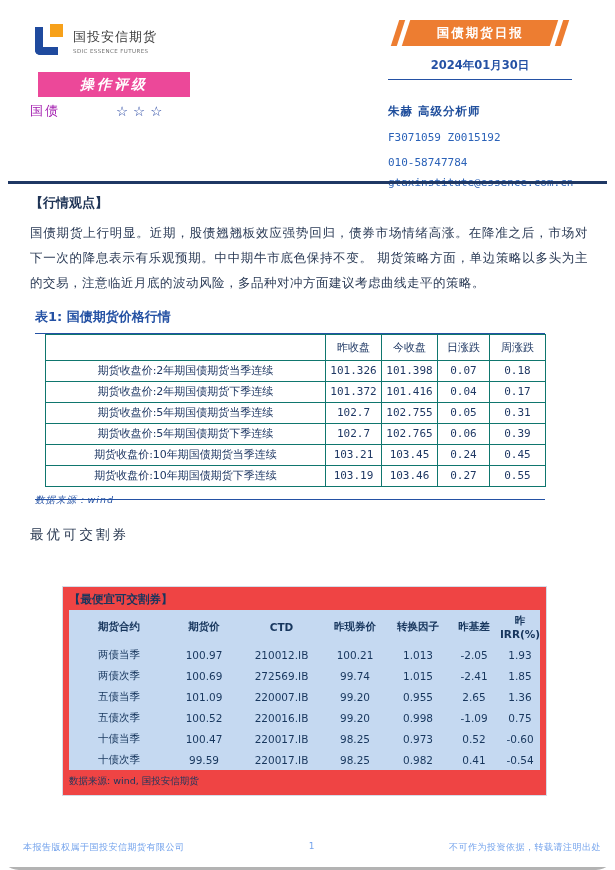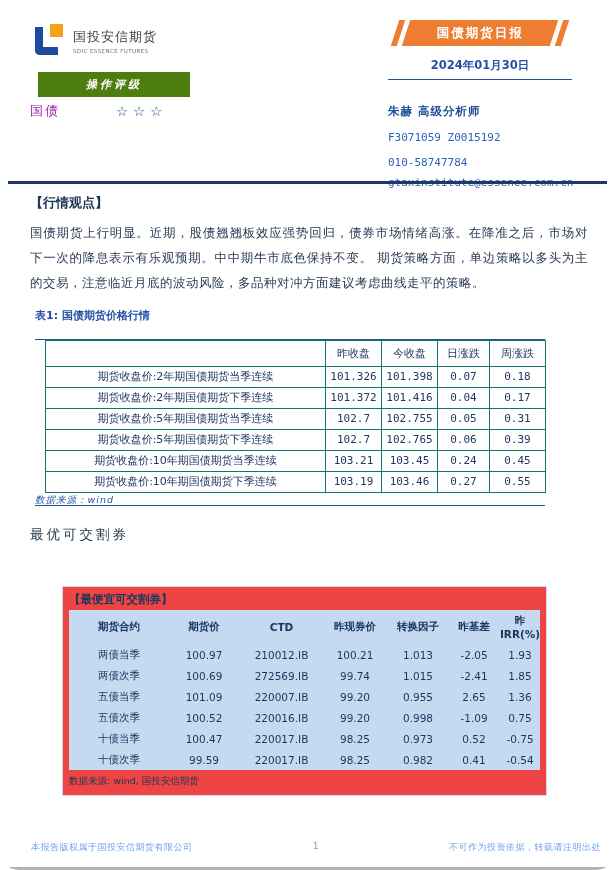--- a/index.html
+++ b/index.html
@@ -12,22 +12,22 @@
   .logo-mark { position:relative; width:31px; height:31px; }
   .logo-blue-l { position:absolute; left:0; top:3px; width:23px; height:28px;
                  border-left:8px solid #1F4A9E; border-bottom:8px solid #1F4A9E;
                  border-bottom-left-radius:5px; }
   .logo-orange { position:absolute; right:3px; top:0; width:13px; height:13px; background:#F7A11A; }
   .logo-text { margin-left:7px; padding-top:4px; }
   .logo-cn { font-size:13px; color:#3d3d3d; letter-spacing:1px; font-weight:500; }
   .logo-en { font-size:5.5px; color:#707070; letter-spacing:.4px; margin-top:2px; }
 
   .rating-box { position:absolute; left:38px; top:72px; width:152px; height:25px;
-                background:#4d7c0f; color:#ffffff; display:flex; align-items:center; justify-content:center;
-                font-size:11px; font-weight:bold; font-style:italic; letter-spacing:3px; }
+                background:#ec4899; color:#ffffff; display:flex; align-items:center; justify-content:center;
+                font-size:14px; font-weight:bold; font-style:italic; letter-spacing:3px; }
 
   .product-row { position:absolute; left:30px; top:102px; display:flex; align-items:center; }
   .product-name { color:#a21caf; font-weight:normal; font-size:13px; letter-spacing:2px; }
   .product-stars { color:#1D3E9E; font-size:13.5px; letter-spacing:5px; margin-left:56px; }
 
   
   .right-col { position:absolute; left:388px; top:20px; width:184px; }
   .banner { position:relative; height:26px; }
   .banner-main { position:absolute; left:18px; right:18px; top:0; bottom:0; background:#ED7D31;
                  transform:skewX(-18deg); display:flex; align-items:center; justify-content:center; }
@@ -44,21 +44,21 @@
 
   .divider { position:absolute; left:8px; top:181px; width:599px; height:3px; background:#1F3864; }
 
   
   .viewpoint { position:absolute; left:30px; top:194px; width:558px; }
   .vp-heading { color:#1F3456; font-weight:bold; font-size:13px; }
   .vp-body { margin-top:8px; color:#2A3A55; font-size:12.5px; line-height:25px; text-align:justify; letter-spacing:.5px; }
 
   
   .fig { position:absolute; left:35px; top:308px; width:510px; }
-  .fig-caption { color:#2451A4; font-weight:bold; font-size:11px; padding-bottom:16px; border-bottom:1.5px solid #2451A4; }
+  .fig-caption { color:#2451A4; font-weight:bold; font-size:13px; padding-bottom:7px; border-bottom:1.5px solid #2451A4; }
   .t1 { margin-left:10px; margin-top:0; width:500px; border-collapse:collapse; table-layout:fixed;
         font-size:11px; color:#1F3864; }
   .t1 th, .t1 td { border:1px solid #0f766e; text-align:center; padding:3px 2px; line-height:14px; }
   .t1 th { height:26px; font-weight:normal; }
   .t1 td { height:20px; font-family:"DejaVu Sans Mono","Liberation Mono",monospace; }
   .t1 td:first-child { font-family:"DejaVu Sans","Liberation Sans",sans-serif; }
   .fig-bottom-line { margin-top:12px; border-bottom:1.5px solid #2451A4; }
   .fig-source { position:absolute; left:35px; top:494px; color:#2451A4; font-style:italic; font-size:9.5px; letter-spacing:1px; }
 
   .section-title { position:absolute; left:30px; top:526px; color:#26364F; font-size:13.5px; letter-spacing:3px; }
@@ -66,21 +66,21 @@
   
   .cheap-box { position:absolute; left:62px; top:586px; width:485px; border:1px solid #D5DCE8; background:#ef4444; }
   .cheap-title { color:#17365D; font-weight:bold; font-size:11.5px; padding:5px 6px 3px 6px; }
   .t2-wrap { margin:0 6px; background:#C5D9F1; }
   .t2 { width:100%; border-collapse:collapse; table-layout:fixed; color:#17365D; font-size:10.5px; }
   .t2 th { font-weight:bold; font-size:10.5px; padding:4px 1px; text-align:center; }
   .t2 td { padding:3.5px 1px; text-align:center; }
   .cheap-source { color:#17365D; font-size:9.5px; padding:5px 6px 7px 6px; }
 
   
-  .footer { position:absolute; left:16px; right:0; top:841px; height:16px; color:#74A3EC; font-size:9px; }
+  .footer { position:absolute; left:8px; right:0; top:841px; height:16px; color:#74A3EC; font-size:9px; }
   .f-left { position:absolute; left:15px; top:0; letter-spacing:.5px; }
   .f-page { position:absolute; left:0; right:0; top:0; text-align:center; }
   .f-right { position:absolute; right:14px; top:0; letter-spacing:.5px; }
   .bottom-bar { position:absolute; left:0; right:0; bottom:0; height:3px; background:#B3B3B3; }
 </style>
 </head>
 <body>
 
 <div class="page">
 
@@ -257,21 +257,21 @@
               <td>-1.09</td>
               <td>0.75</td>
             </tr>
             <tr>
               <td>十债当季</td>
               <td>100.47</td>
               <td>220017.IB</td>
               <td>98.25</td>
               <td>0.973</td>
               <td>0.52</td>
-              <td>-0.75</td>
+              <td>-0.60</td>
             </tr>
             <tr>
               <td>十债次季</td>
               <td>99.59</td>
               <td>220017.IB</td>
               <td>98.25</td>
               <td>0.982</td>
               <td>0.41</td>
               <td>-0.54</td>
             </tr>

